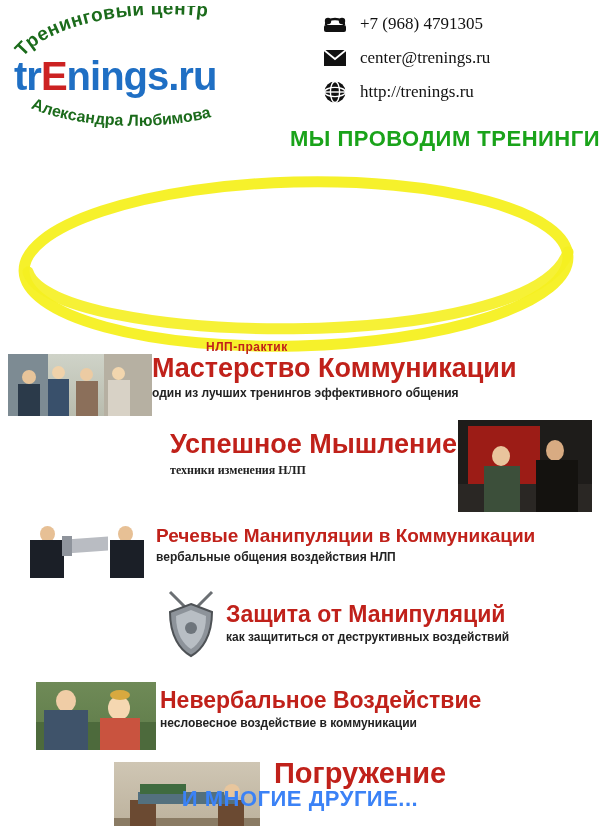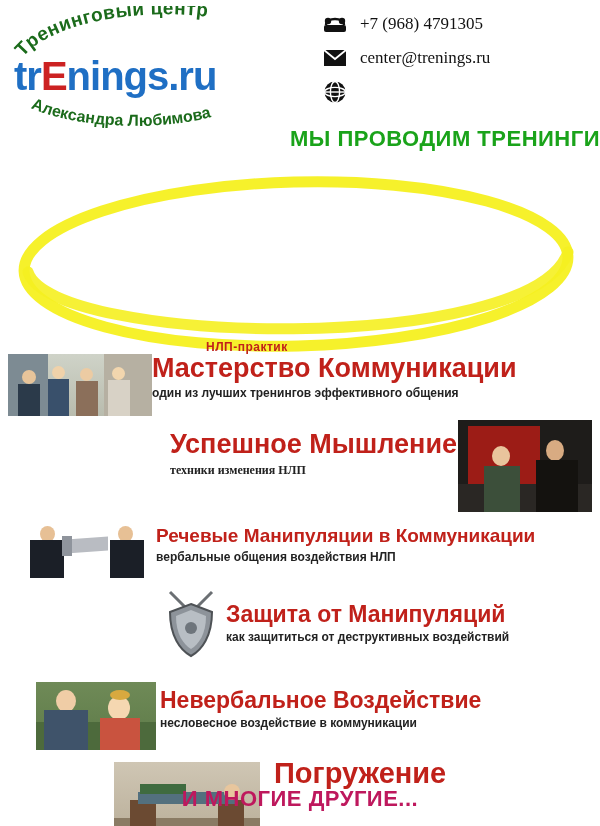--- a/index.html
+++ b/index.html
@@ -156,21 +156,21 @@
     font-size: 12px;
     letter-spacing: 0.5px;
   }
 
   .footer {
     position: absolute;
     left: 0;
     right: 0;
     top: 786px;
     text-align: center;
-    color: #be185d;
+    color: #3b82f6;
     font-weight: bold;
     font-size: 22px;
     letter-spacing: 0.5px;
   }
 
   
   .blob { position: absolute; border-radius: 50%; }
   .bar  { position: absolute; }
 </style>
 </head>
@@ -231,20 +231,21 @@
       </div>
       <div class="contact-row">
         <span class="contact-icon">
           <svg width="24" height="24" viewBox="0 0 24 24">
             <circle cx="12" cy="12" r="10.5" fill="#111"></circle>
             <ellipse cx="12" cy="12" rx="10.5" ry="4.6" fill="none" stroke="#fff" stroke-width="1.4"></ellipse>
             <ellipse cx="12" cy="12" rx="4.6" ry="10.5" fill="none" stroke="#fff" stroke-width="1.4"></ellipse>
             <line x1="1.5" y1="12" x2="22.5" y2="12" stroke="#fff" stroke-width="1.4"></line>
           </svg>
         </span>
+        <span class="contact-text">http://trenings.ru</span>
       </div>
     </div>
   </div>
 
   <div class="headline">МЫ ПРОВОДИМ ТРЕНИНГИ</div>
 
   <div class="highlight">
     <svg width="568" height="180" viewBox="0 0 568 180">
       <ellipse cx="284" cy="88" rx="272" ry="82" fill="none" stroke="#f5f020" stroke-width="11" stroke-linecap="round" transform="rotate(-1.5 284 88)" opacity="0.95"></ellipse>
       <path d="M 16 96 C 40 170, 520 180, 556 76" fill="none" stroke="#f5f020" stroke-width="11" stroke-linecap="round" opacity="0.9"></path>

